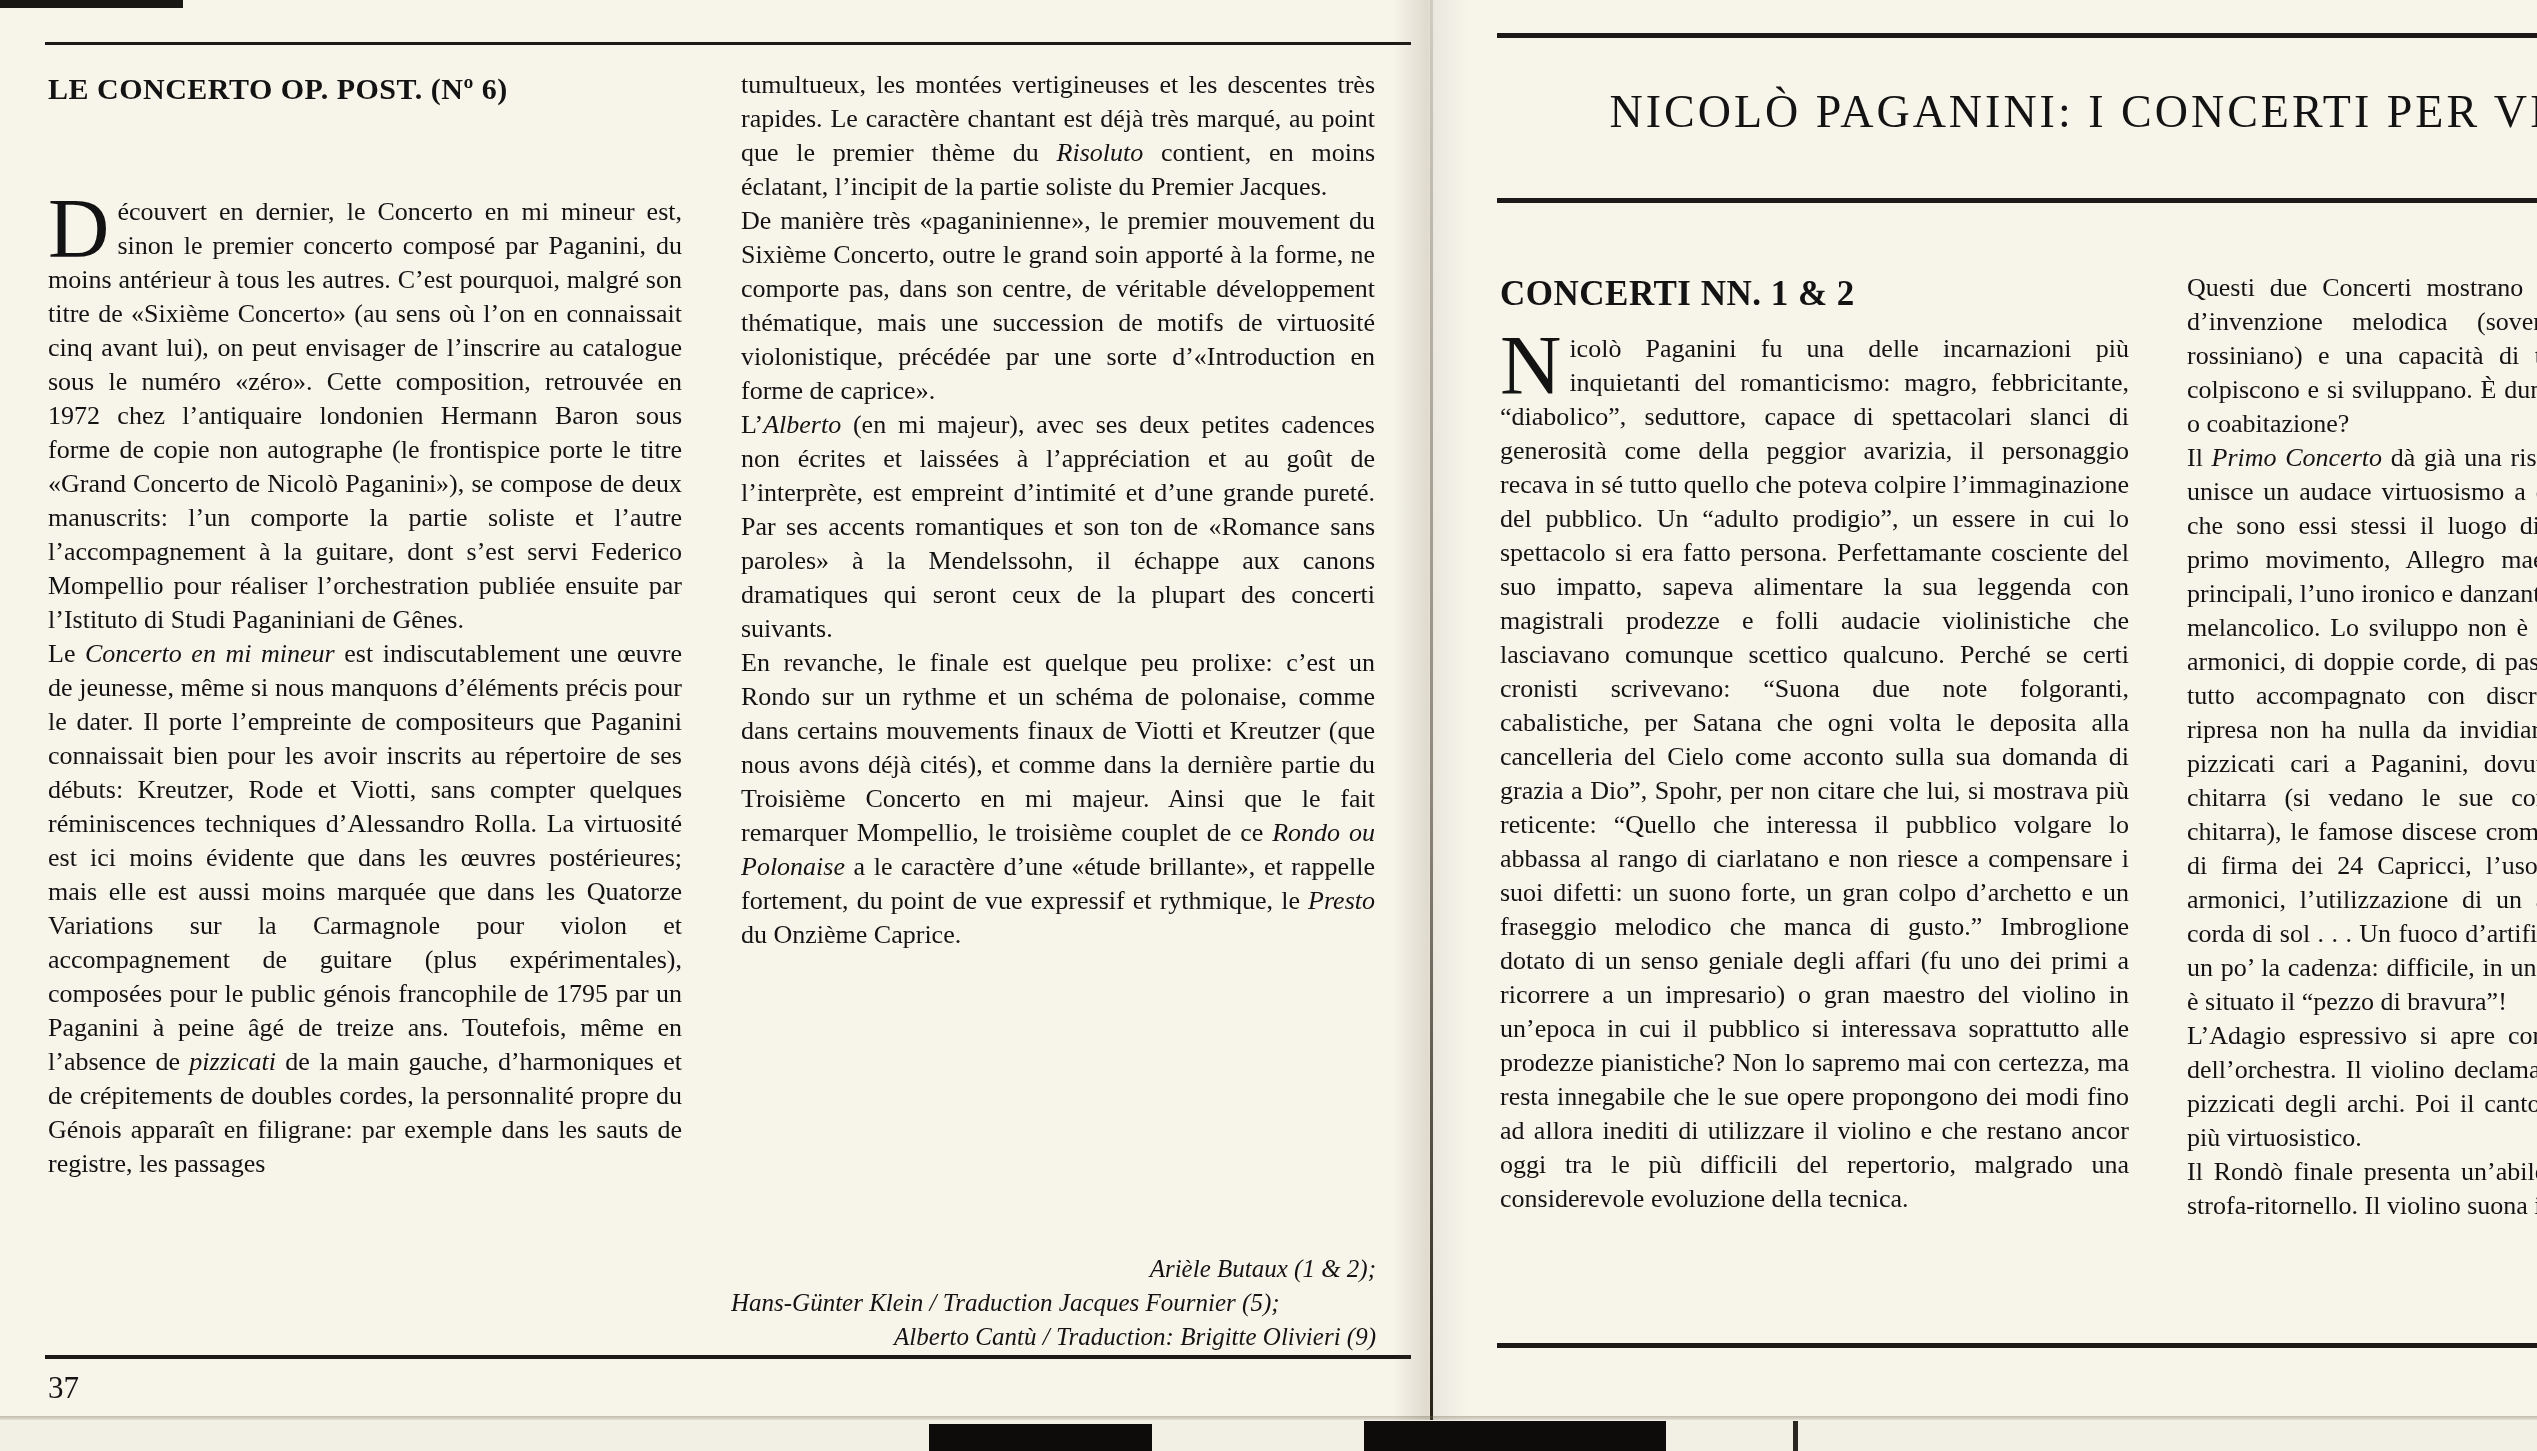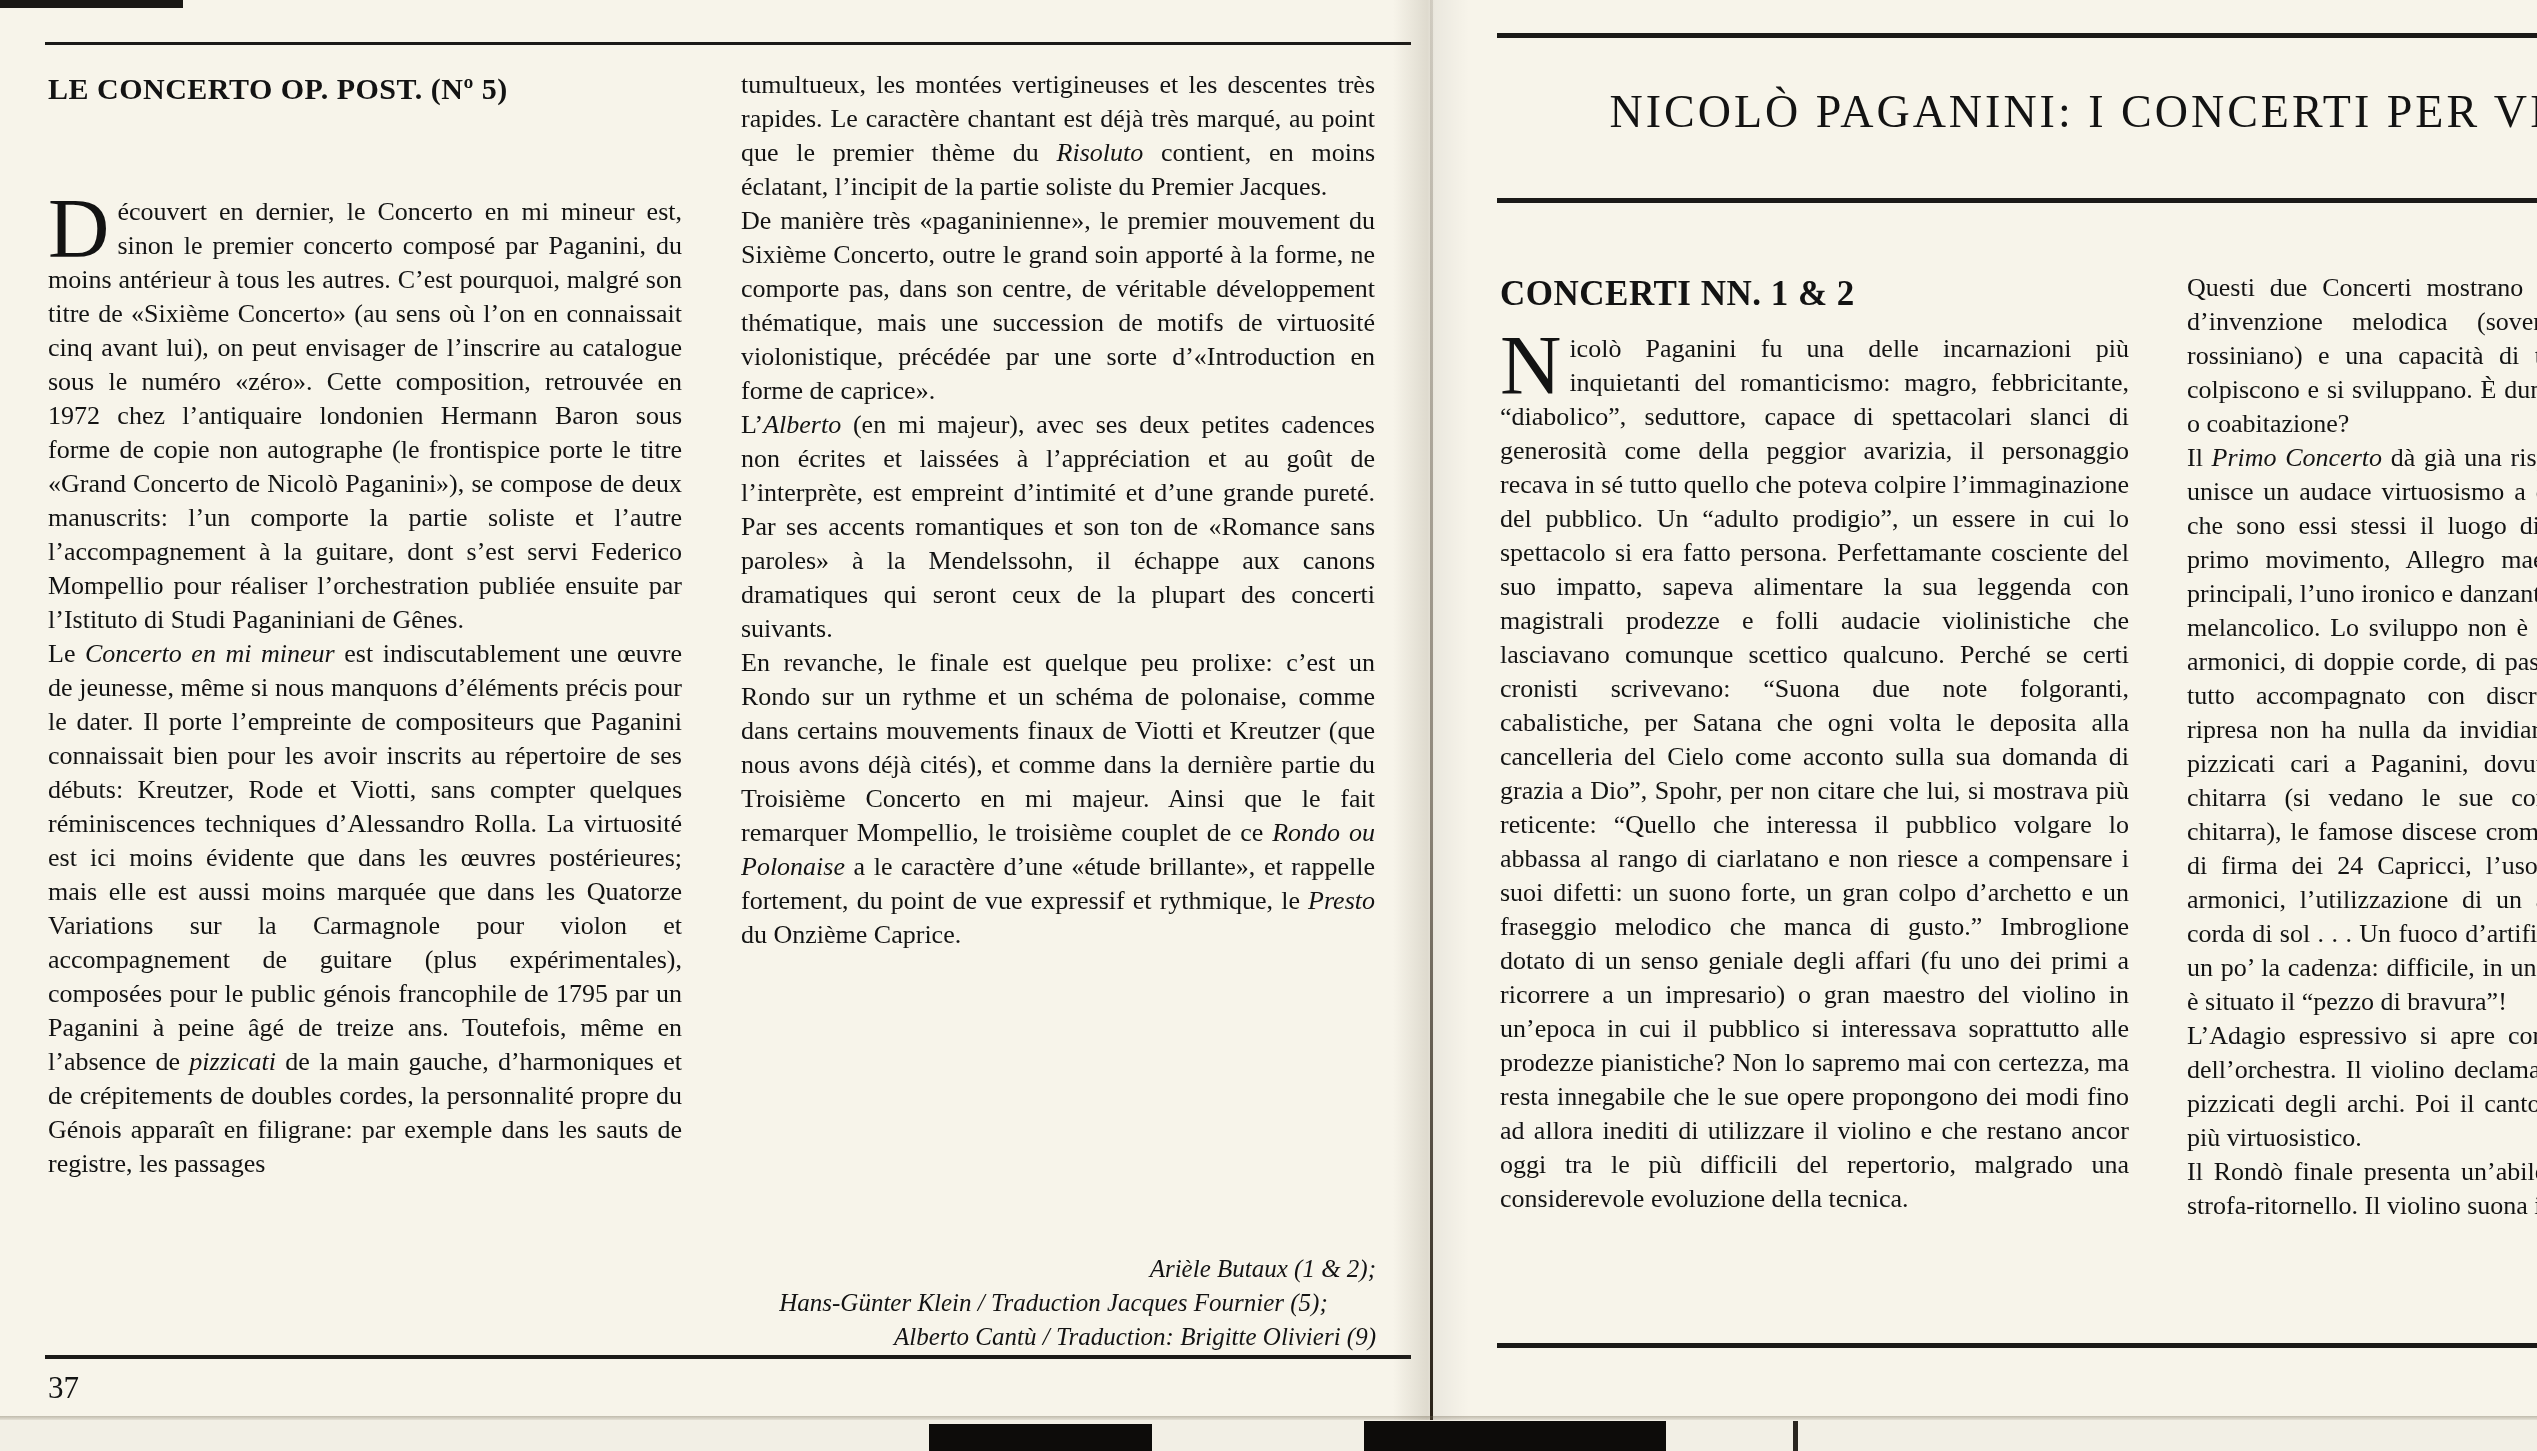--- a/index.html
+++ b/index.html
@@ -48,34 +48,34 @@
   .key-block-1{left:929px;top:1424px;width:223px;height:27px;background:#0d0c0a;}
   .key-block-2{left:1364px;top:1421px;width:302px;height:30px;background:#0d0c0a;}
   .key-line-1{left:1793px;top:1421px;width:4.6px;height:30px;background:#2a2620;}
 </style>
 </head>
 <body>
 
 <div class="scan">
 
   <div class="abs lp-top-rule rule"></div>
-  <div class="abs lp-title">LE CONCERTO OP. POST. (Nº 5)</div>
+  <div class="abs lp-title">LE CONCERTO OP. POST. (Nº 6)</div>
   <div class="abs lp-col1 textcol">
       <p><span class="dropcap">D</span><span>écouvert en dernier, le Concerto en mi mineur est, sinon le premier concerto composé par Paganini, du moins antérieur à tous les autres. C’est pourquoi, malgré son titre de «Sixième Concerto» (au sens où l’on en connaissait cinq avant lui), on peut envisager de l’inscrire au catalogue sous le numéro «zéro». Cette composition, retrouvée en 1972 chez l’antiquaire londonien Hermann Baron sous forme de copie non autographe (le frontispice porte le titre «Grand Concerto de Nicolò Paganini»), se compose de deux manuscrits: l’un comporte la partie soliste et l’autre l’accompagnement à la guitare, dont s’est servi Federico Mompellio pour réaliser l’orchestration publiée ensuite par l’Istituto di Studi Paganiniani de Gênes.</span></p>
       <p><span>Le </span><i>Concerto en mi mineur</i><span> est indiscutablement une œuvre de jeunesse, même si nous manquons d’éléments précis pour le dater. Il porte l’empreinte de compositeurs que Paganini connaissait bien pour les avoir inscrits au répertoire de ses débuts: Kreutzer, Rode et Viotti, sans compter quelques réminiscences techniques d’Alessandro Rolla. La virtuosité est ici moins évidente que dans les œuvres postérieures; mais elle est aussi moins marquée que dans les Quatorze Variations sur la Carmagnole pour violon et accompagnement de guitare (plus expérimentales), composées pour le public génois francophile de 1795 par un Paganini à peine âgé de treize ans. Toutefois, même en l’absence de </span><i>pizzicati</i><span> de la main gauche, d’harmoniques et de crépitements de doubles cordes, la personnalité propre du Génois apparaît en filigrane: par exemple dans les sauts de registre, les passages</span></p>
     </div>
   <div class="abs lp-col2 textcol">
       <p><span>tumultueux, les montées vertigineuses et les descentes très rapides. Le caractère chantant est déjà très marqué, au point que le premier thème du </span><i>Risoluto</i><span> contient, en moins éclatant, l’incipit de la partie soliste du Premier Jacques.</span></p>
       <p><span>De manière très «paganinienne», le premier mouvement du Sixième Concerto, outre le grand soin apporté à la forme, ne comporte pas, dans son centre, de véritable développement thématique, mais une succession de motifs de virtuosité violonistique, précédée par une sorte d’«Introduction en forme de caprice».</span></p>
       <p><span>L’</span><i>Alberto</i><span> (en mi majeur), avec ses deux petites cadences non écrites et laissées à l’appréciation et au goût de l’interprète, est empreint d’intimité et d’une grande pureté. Par ses accents romantiques et son ton de «Romance sans paroles» à la Mendelssohn, il échappe aux canons dramatiques qui seront ceux de la plupart des concerti suivants.</span></p>
       <p><span>En revanche, le finale est quelque peu prolixe: c’est un Rondo sur un rythme et un schéma de polonaise, comme dans certains mouvements finaux de Viotti et Kreutzer (que nous avons déjà cités), et comme dans la dernière partie du Troisième Concerto en mi majeur. Ainsi que le fait remarquer Mompellio, le troisième couplet de ce </span><i>Rondo ou Polonaise</i><span> a le caractère d’une «étude brillante», et rappelle fortement, du point de vue expressif et rythmique, le </span><i>Presto</i><span> du Onzième Caprice.</span></p>
     </div>
   <div class="abs lp-credits">
       <p style="text-align: right;"><i>Arièle Butaux (1 &amp; 2);</i></p>
-      <p style="text-align: center;"><i>Hans-Günter Klein / Traduction Jacques Fournier (5);</i></p>
+      <p style="text-align: left;"><i>Hans-Günter Klein / Traduction Jacques Fournier (5);</i></p>
       <p style="text-align: right;"><i>Alberto Cantù / Traduction: Brigitte Olivieri (9)</i></p>
     </div>
   <div class="abs lp-bottom-rule rule"></div>
   <div class="abs lp-num">37</div>
 
   <div class="abs gutter-shade"></div>
   <div class="abs gutter-line"></div>
 
   <div class="abs rp-rule-top rule"></div>
   <div class="abs rp-title">NICOLÒ PAGANINI: I CONCERTI PER VIOLINO</div>

